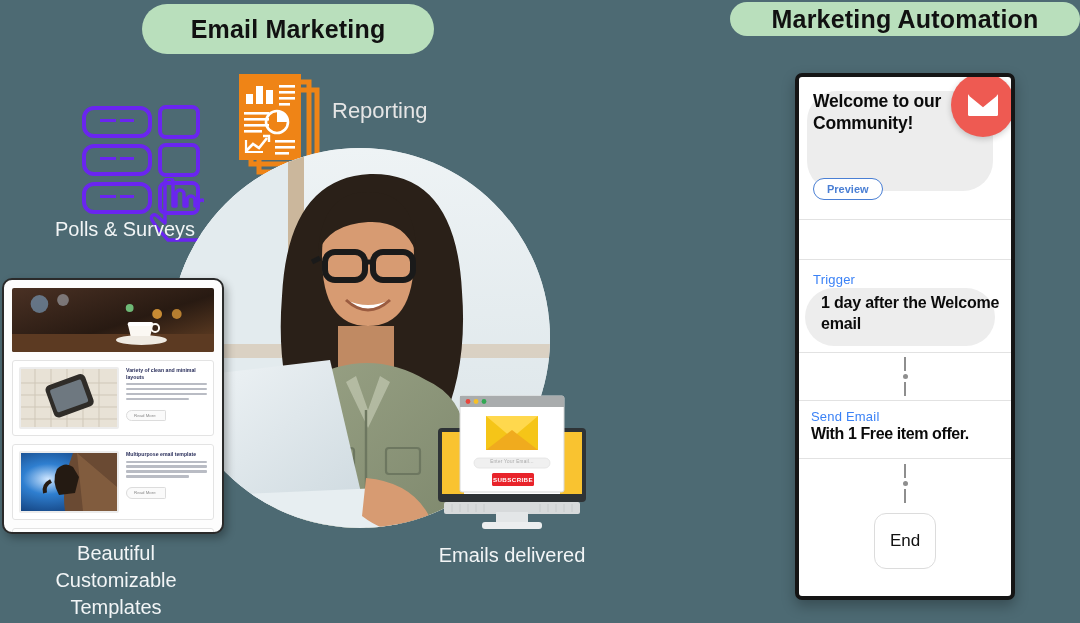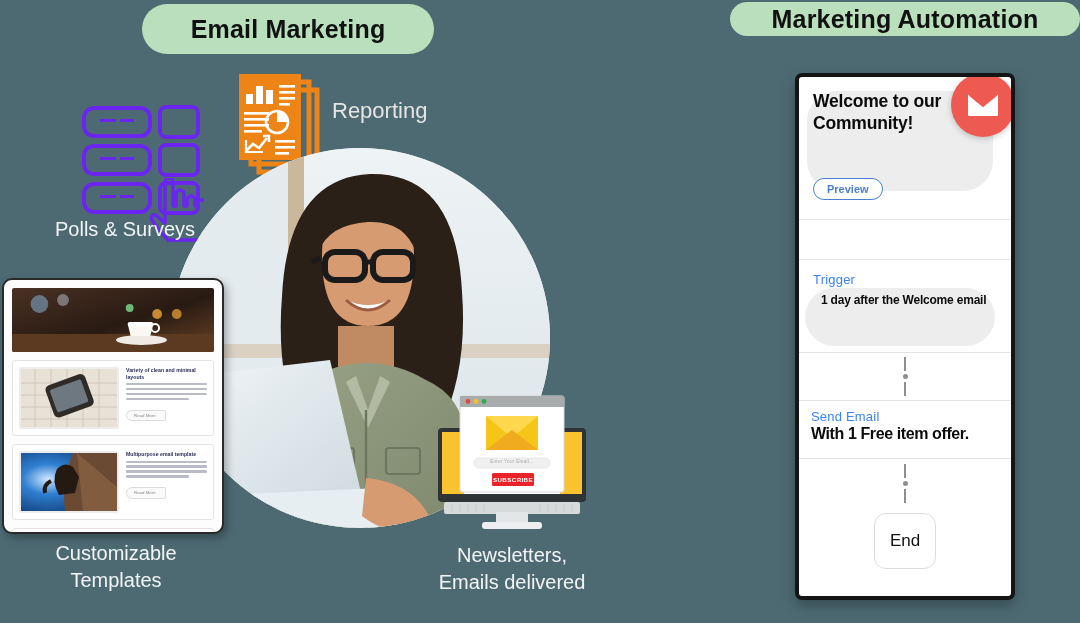--- a/index.html
+++ b/index.html
@@ -118,21 +118,21 @@
   #env-badge{
     position:absolute;right:-4px;top:-4px;width:64px;height:64px;border-radius:50%;
     background:#ee5a52;display:flex;align-items:center;justify-content:center;
     box-shadow:0 2px 6px rgba(0,0,0,.2);
   }
   #sec-gap{height:40px;}
   #sec-trigger{height:93px;padding:12px 0 0 14px;}
   .sec-label{font-size:13px;color:#3b82f6;letter-spacing:.2px;}
   #bub-trigger{left:6px;top:28px;width:190px;height:58px;}
   .sec-title-mid{
-    position:relative;font-size:12px;font-weight:bold;color:#0b0b0b;
+    position:relative;font-size:16px;font-weight:bold;color:#0b0b0b;
     line-height:1.3;padding-top:6px;letter-spacing:-.2px;
   }
   .connector{height:48px;display:flex;align-items:center;justify-content:center;}
   .connector .line{width:2px;height:14px;background:#8e8e8e;}
   .connector .dot{width:5px;height:5px;border-radius:50%;background:#8e8e8e;margin:3px 0;}
   #sec-send{height:58px;padding:8px 10px 0 12px;}
   .sec-title-sm{font-size:16px;font-weight:bold;color:#0b0b0b;letter-spacing:-.4px;margin-top:1px;}
   #sec-end{height:auto;border-bottom:none;padding-top:6px;}
   #end-box{
     margin:0 auto;width:60px;height:54px;border:1.5px solid #dcdcdc;border-radius:12px;
@@ -324,20 +324,21 @@
             <i class="s"></i>
           </div>
         <span class="readmore">Read More</span>
       </div>
     </div>
 
     <div class="tpl-row" style="height:10px;padding:0"></div>
   </div>
 
   <div id="tpl-caption">
+    <div>Beautiful</div>
     <div>Customizable</div>
     <div>Templates</div>
   </div>
 
   <div id="monitor">
     <svg width="148" height="136" viewBox="0 0 148 136">
 
       <rect x="0" y="34" width="148" height="74" rx="4" fill="#2e3336"></rect>
       <rect x="4" y="38" width="140" height="62" fill="#ffffff"></rect>
       <rect x="4" y="38" width="22" height="62" fill="#f9c330"></rect>
@@ -362,21 +363,20 @@
 
       <rect x="36" y="64" width="76" height="10" rx="5" fill="#f0f0f0" stroke="#e2e2e2" stroke-width=".8"></rect>
 
       <rect x="54" y="79" width="42" height="13" rx="1.5" fill="#e8232a"></rect>
     </svg>
     <div style="position:absolute;left:36px;top:65px;width:76px;text-align:center;font-size:4.6px;color:#a8a8a8;letter-spacing:.3px;">Enter Your Email...</div>
     <div style="position:absolute;left:54px;top:82px;width:42px;text-align:center;font-size:6.2px;font-weight:bold;color:#fff;letter-spacing:.4px;">SUBSCRIBE</div>
   </div>
 
   <div id="news-caption">
-    <div>Newsletters,</div>
     <div>Emails  delivered</div>
   </div>
 
   <div id="phone">
 
     <div class="sec" id="sec-welcome">
       <div class="bubble" id="bub-welcome"></div>
       <div class="sec-title-big">Welcome to our Community!</div>
       <span id="preview-btn">Preview</span>
       <div id="env-badge">

